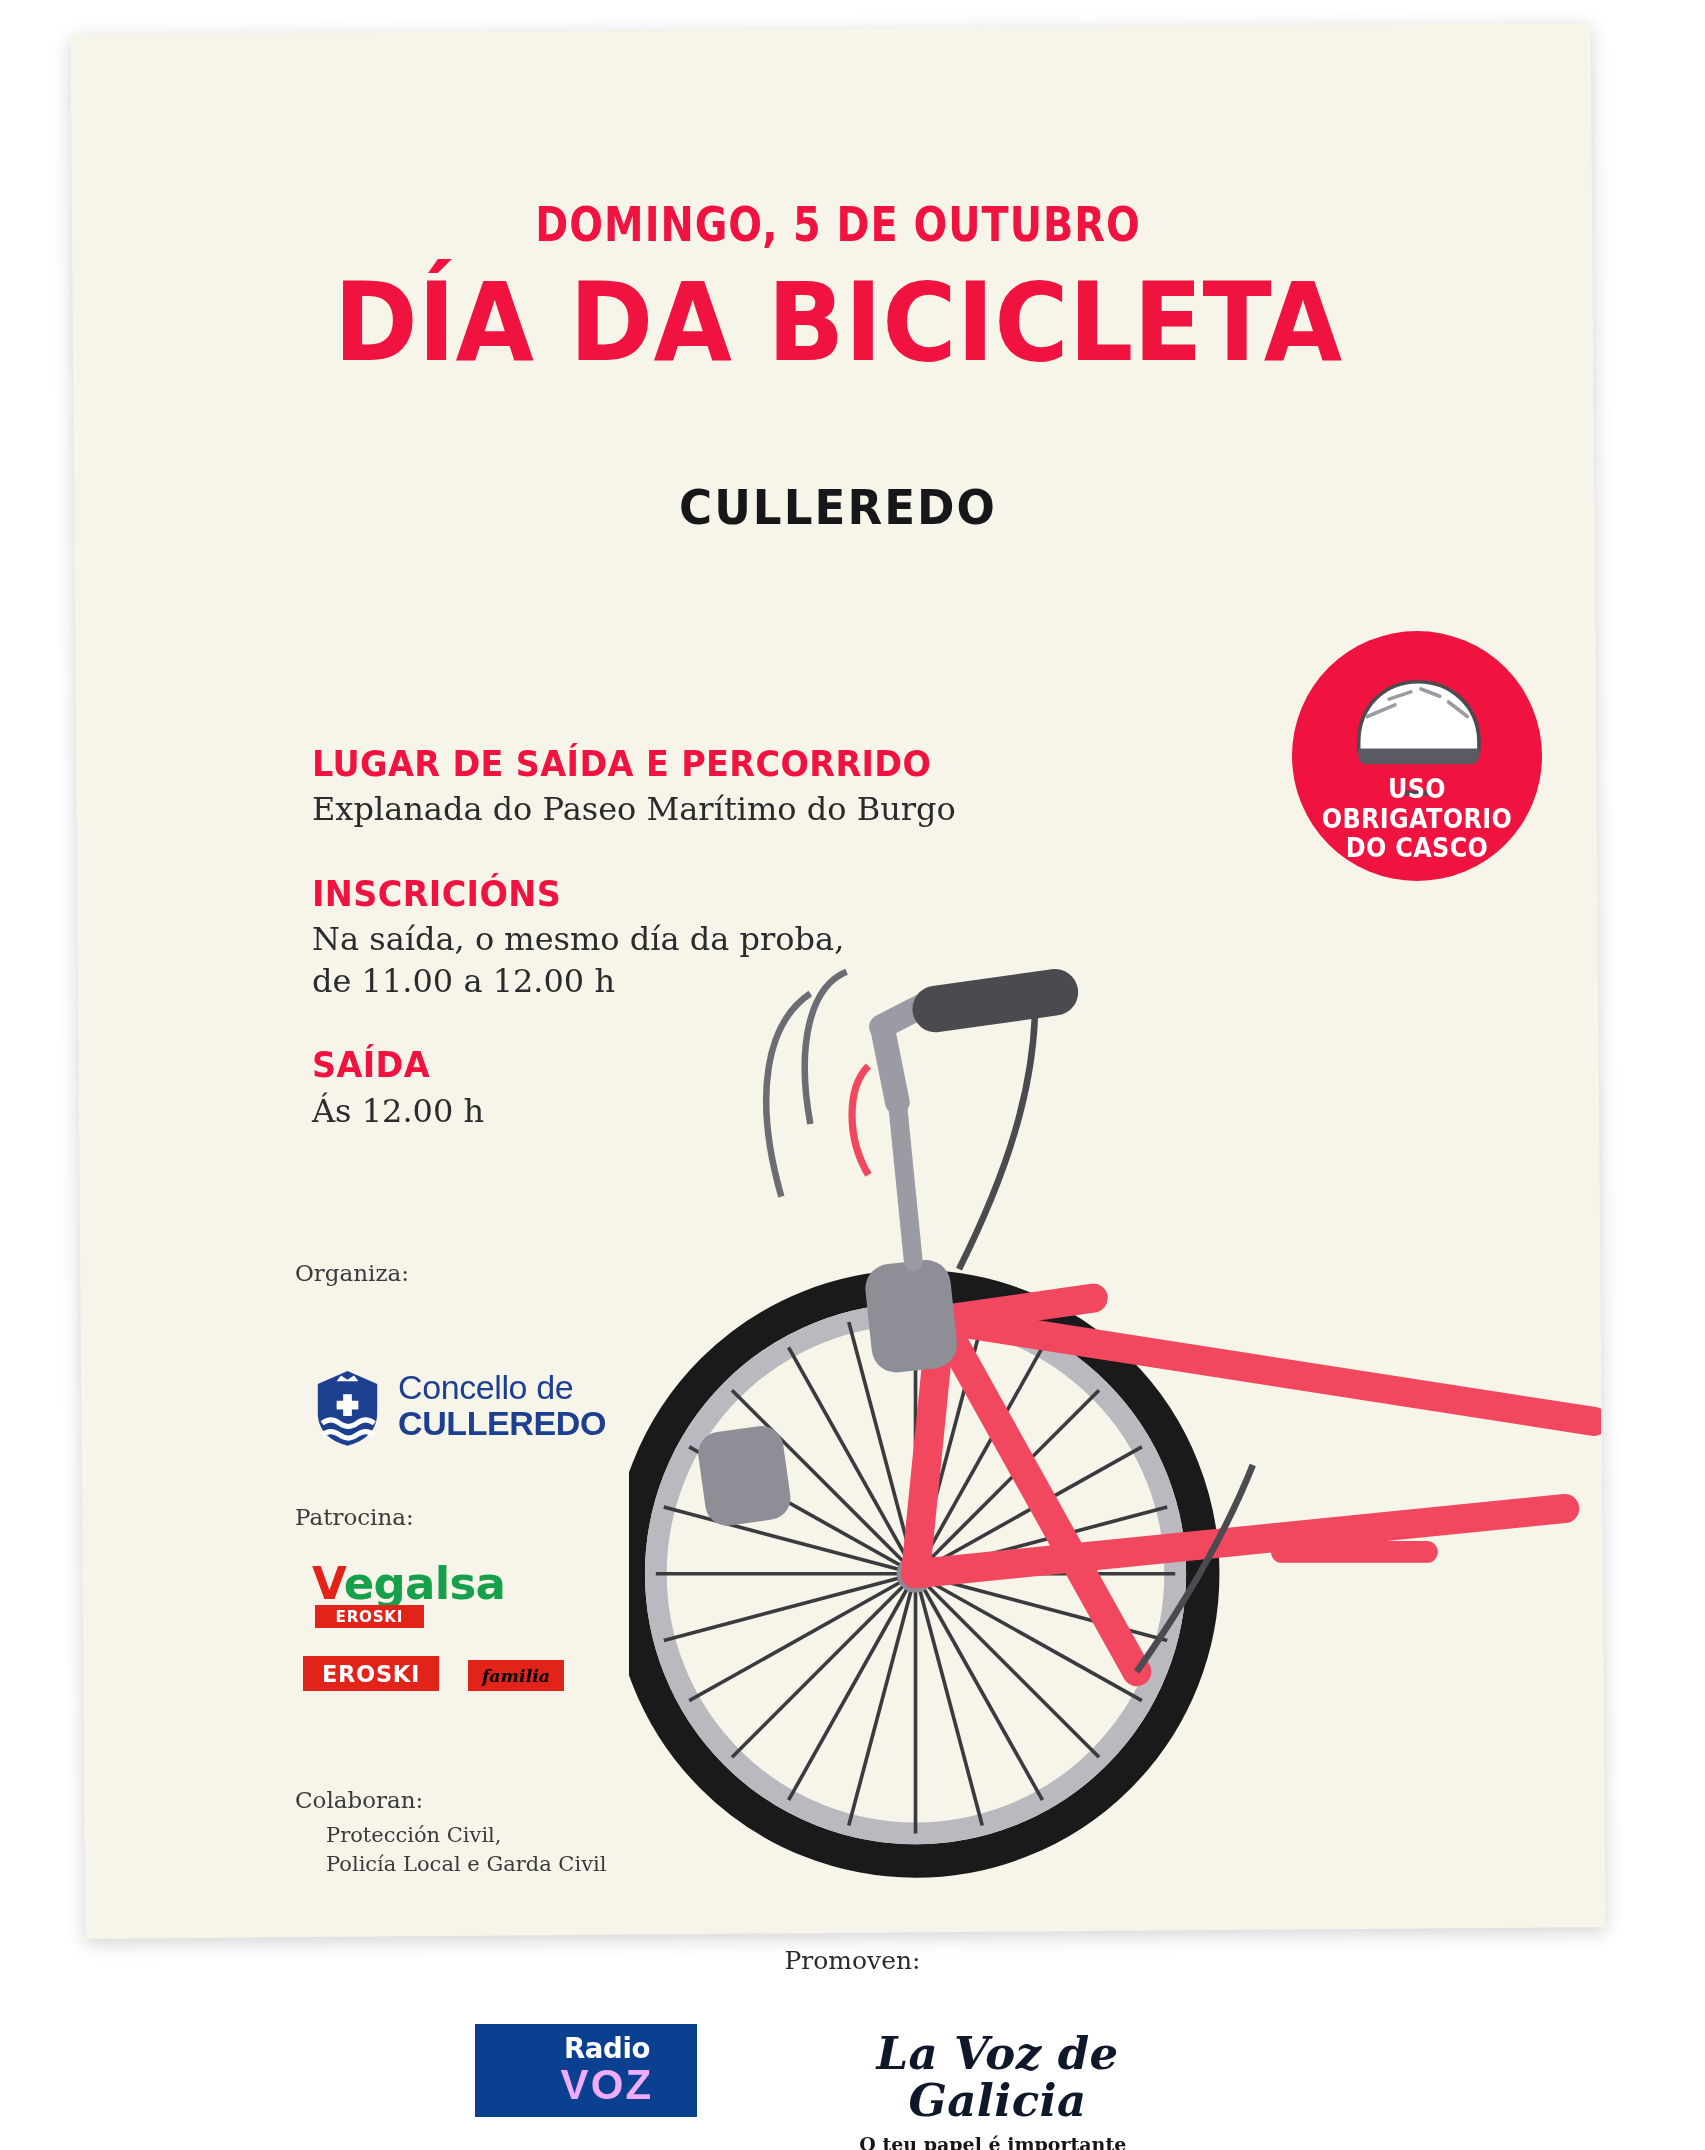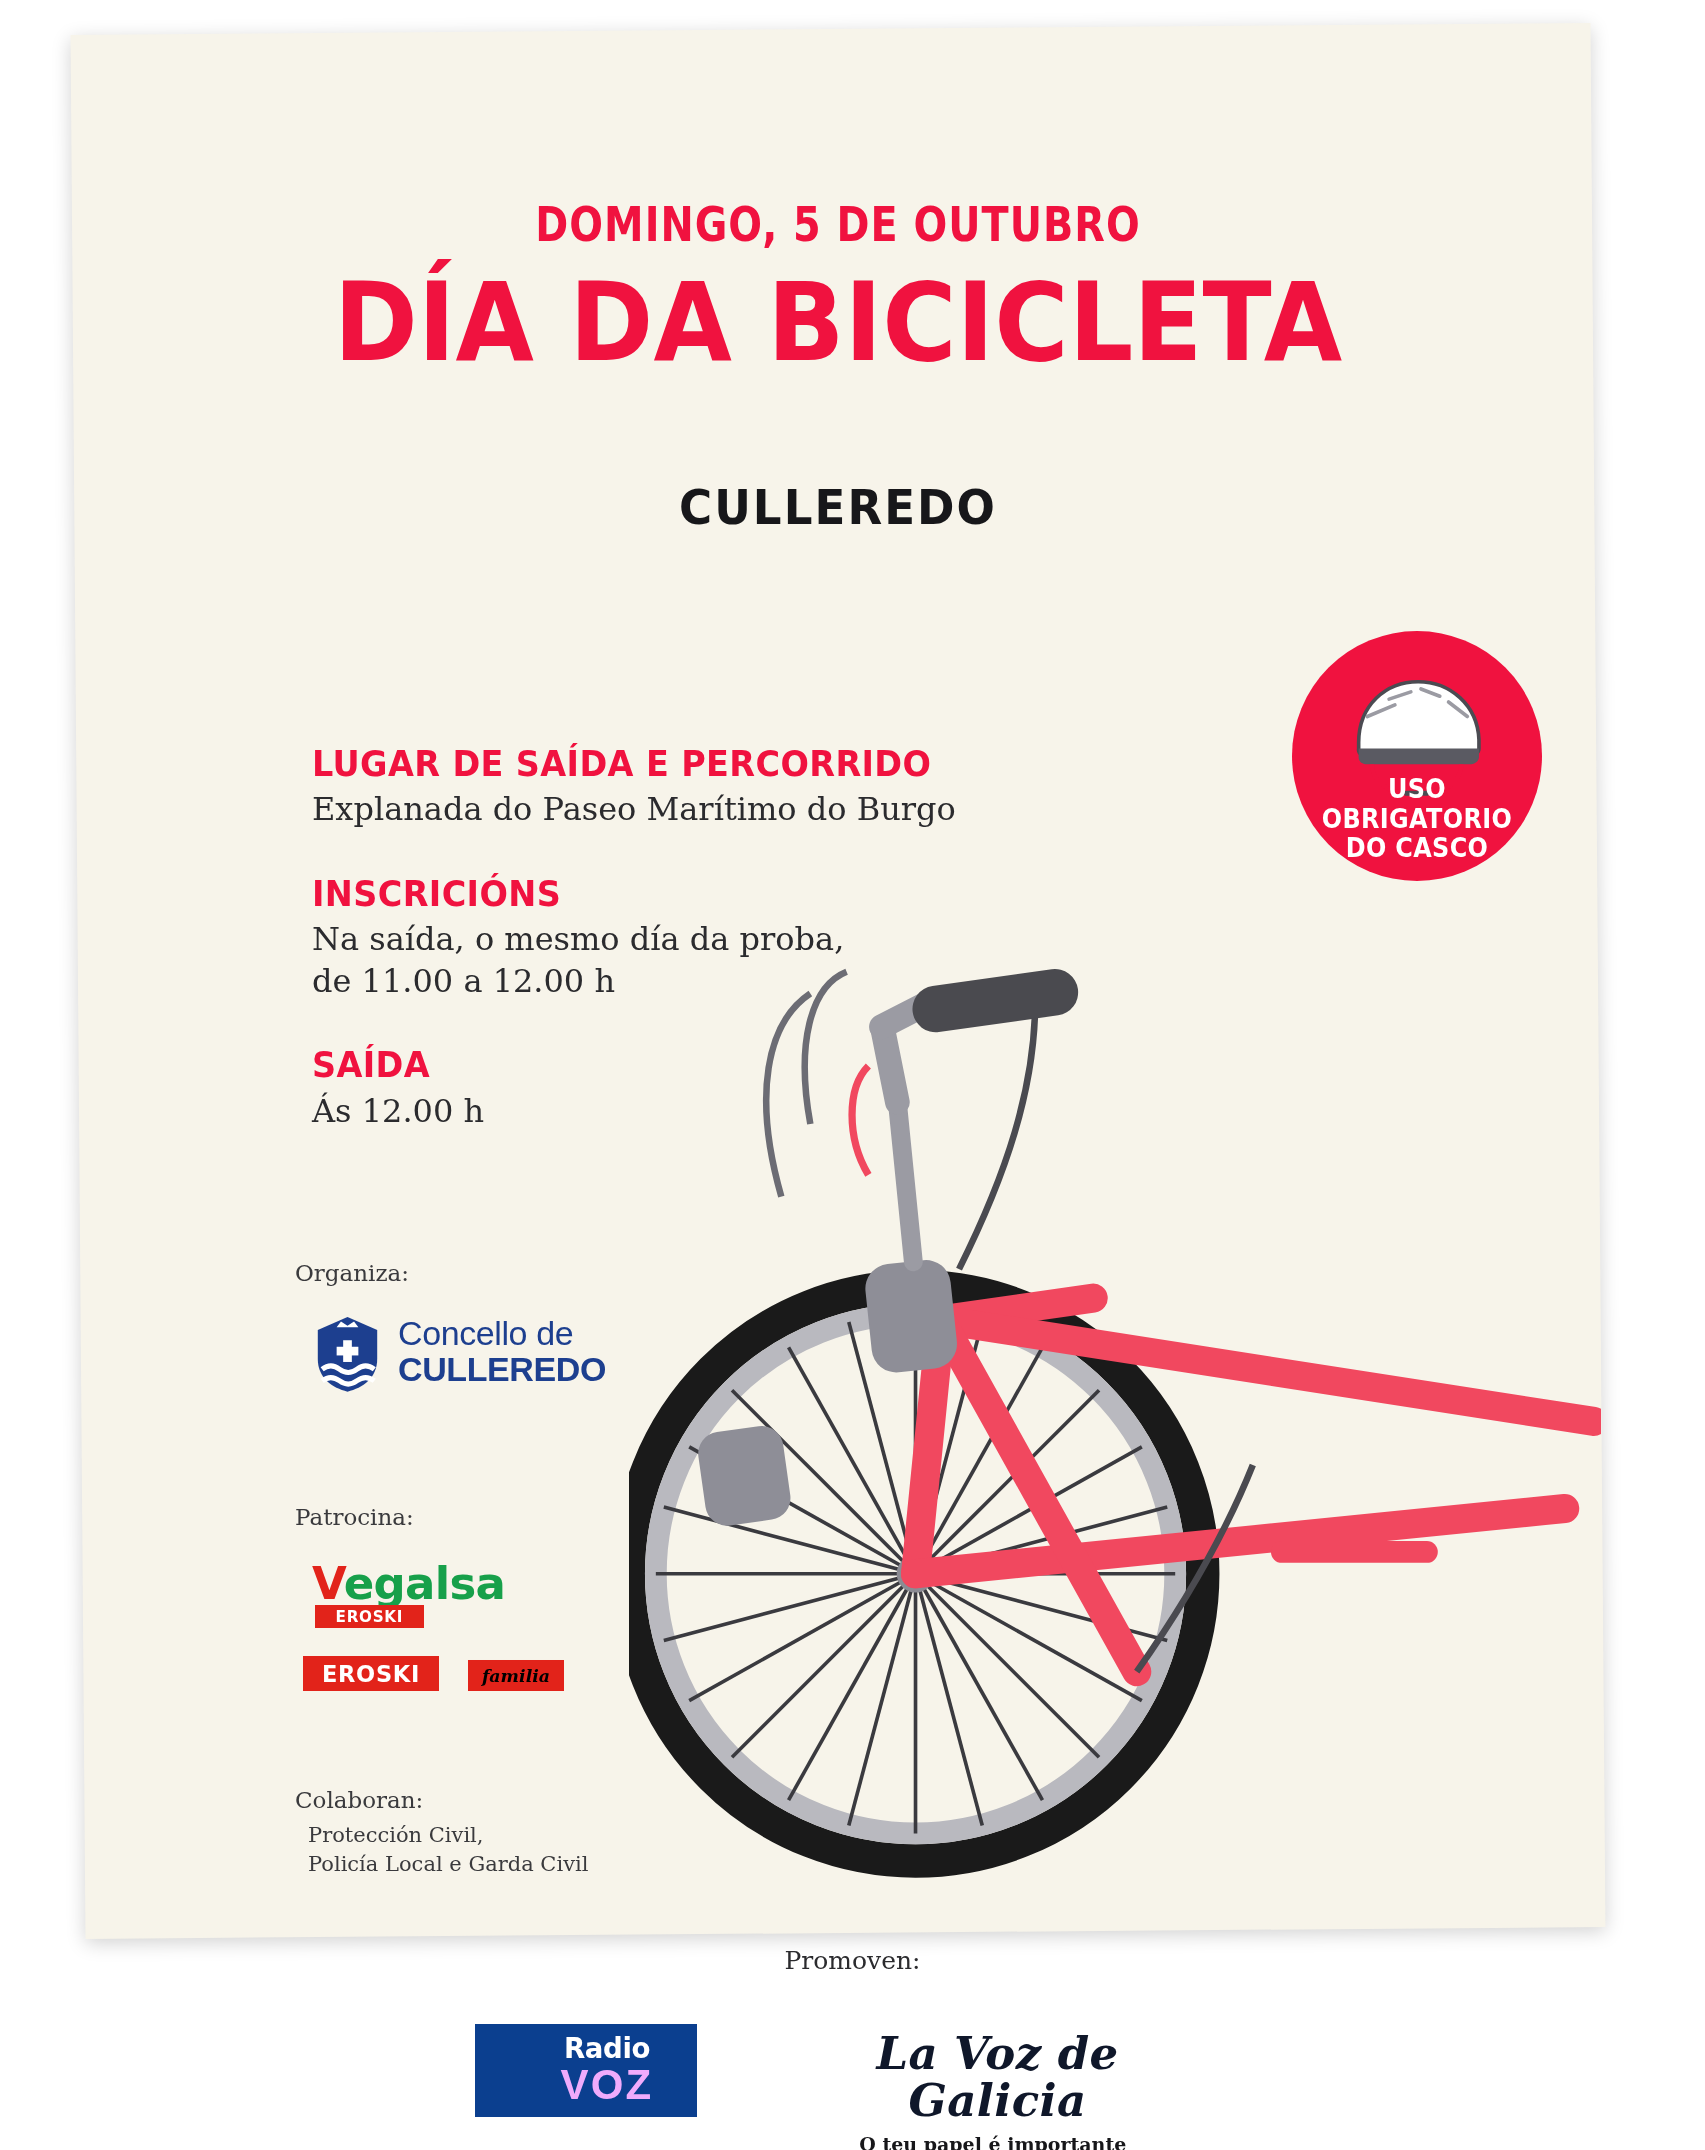--- a/index.html
+++ b/index.html
@@ -108,21 +108,21 @@
     font-size: 23px;
   }
   #organiza-label { top: 1231px; }
   #patrocina-label { top: 1475px; text-align: center; }
   #colaboran-label { top: 1758px; }
 
   
   #concello-logo {
     position: absolute;
     left: 234px;
-    top: 1282px;
+    top: 1336px;
     width: 312px;
     height: 87px;
   }
   #concello-shield {
     position: absolute;
     left: 0; top: 2.9px;
     width: 71px; height: 80px;
   }
   #concello-text {
     position: absolute;
@@ -198,21 +198,21 @@
     font-style: italic;
     font-weight: bold;
     font-size: 17.4px;
     display: flex;
     align-items: center;
     justify-content: center;
     border: 1.5px solid #e2231a;
   }
   #colaboran-text {
     position: absolute;
-    left: 230px;
+    left: 248px;
     top: 1792px;
     color: #3a3a3d;
     font-family: "DejaVu Serif", serif;
     font-size: 21px;
     line-height: 1.38;
   }
 
   
   #helmet-badge {
     position: absolute;

